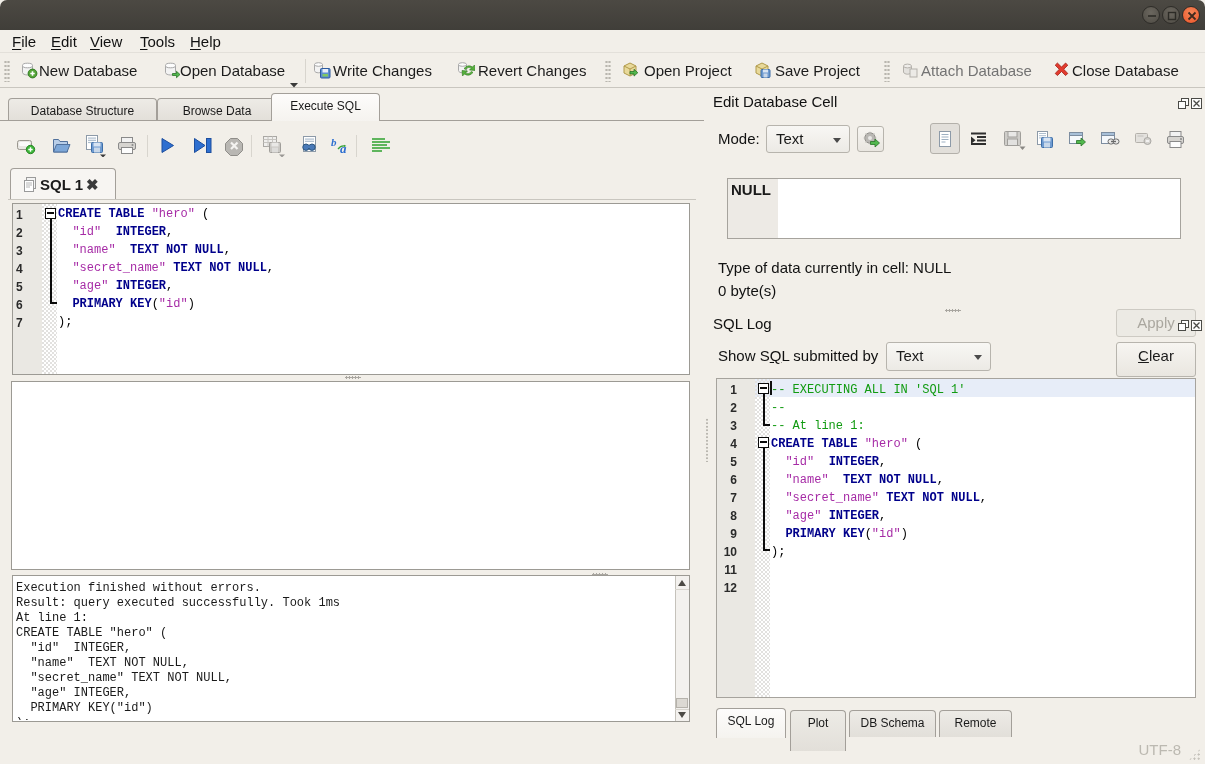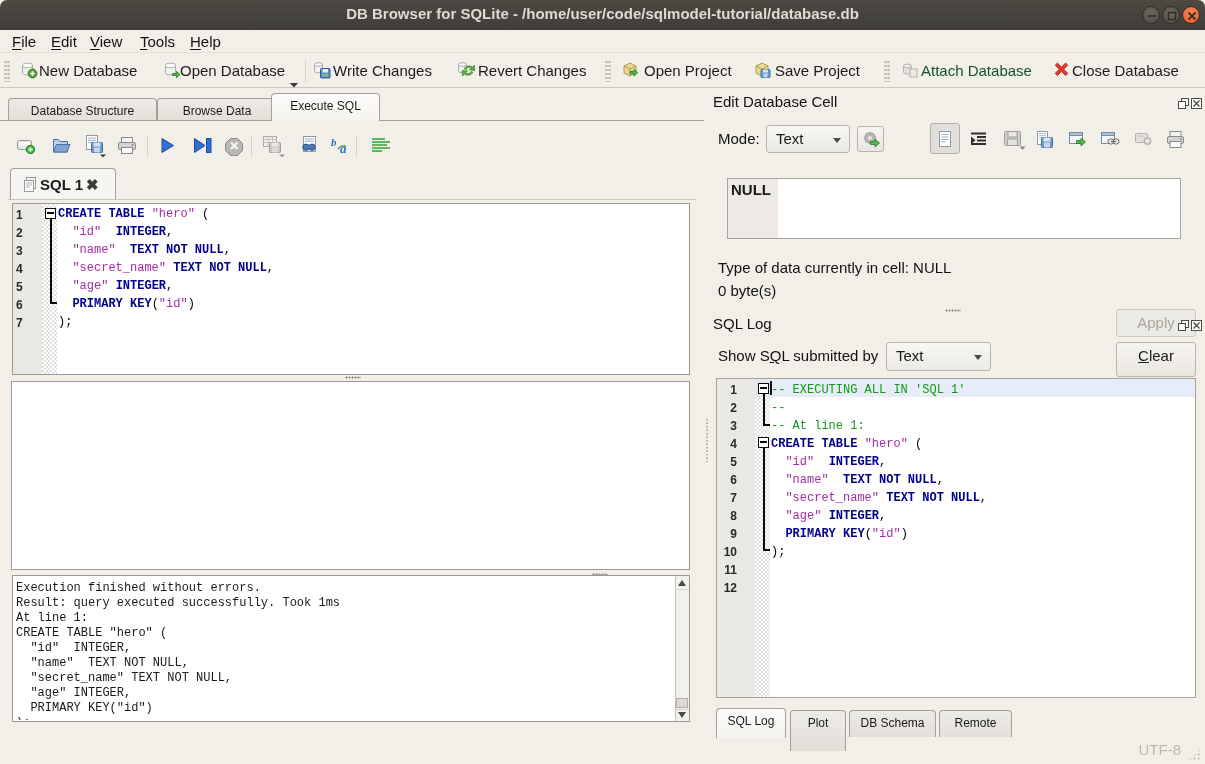--- a/index.html
+++ b/index.html
@@ -17,21 +17,21 @@
 #btnclose { background:radial-gradient(circle at 50% 35%,#f58859,#ec5429); }
 
 #menubar { position:absolute; left:0; top:30px; width:1205px; height:23px; background:#f2efe9;
   border-bottom:1px solid #e3e0da; }
 .menuitem { position:absolute; top:3px; font-size:15px; color:#111; }
 .menuitem u { text-decoration-thickness:1px; text-underline-offset:2px; }
 
 #toolbar { position:absolute; left:0; top:54px; width:1205px; height:34px; background:#f2efe9;
   border-bottom:1px solid #c9c6bf; }
 .tbtxt { position:absolute; top:8px; font-size:15px; color:#1c1c1c; }
-.tbtxt.dis { color:#14532d; }
+.tbtxt.dis { color:#737373; }
 .tbicon { position:absolute; top:7px; }
 .handle { position:absolute; top:6px; width:6px; height:22px;
   background-image:radial-gradient(circle,#b9b6af 1px,transparent 1.3px);
   background-size:3px 4px; }
 .tbsep { position:absolute; top:5px; width:1px; height:24px; background:#d8d5ce; }
 
 .tab { position:absolute; font-size:12px; color:#1a1a1a; text-align:center;
   border:1px solid #a39f99; border-bottom:none; border-radius:4px 4px 0 0;
   background:linear-gradient(#edebe6,#e2dfd9); padding-top:5px; }
 #tabline { position:absolute; left:0; top:120px; width:704px; height:1px; background:#a39f99; }
@@ -60,21 +60,20 @@
 .combo .arr { position:absolute; right:8px; top:45%; width:0; height:0;
   border-left:4px solid transparent; border-right:4px solid transparent; border-top:5px solid #4a4a4a; }
 .docktitle { position:absolute; font-size:15px; color:#111; }
 
 #utf8 { position:absolute; right:24px; top:741px; font-size:15px; color:#bcb9b1; }
 </style>
 </head>
 <body>
 
 <div id="titlebar">
-  <div id="titletext">DB Browser for SQLite - /home/user/code/sqlmodel-tutorial/database.db</div>
   <div class="winbtn" id="btnmin" style="left:1142px;">
       <svg width="14" height="14">
         <line x1="3" y1="7" x2="11" y2="7" stroke="#2c2b26" stroke-width="1.6"></line>
       </svg>
     </div>
   <div class="winbtn" id="btnmax" style="left:1162px;">
       <svg width="14" height="14">
         <rect x="3.5" y="3.5" width="7" height="7" fill="none" stroke="#2c2b26" stroke-width="1.4"></rect>
       </svg>
     </div>

